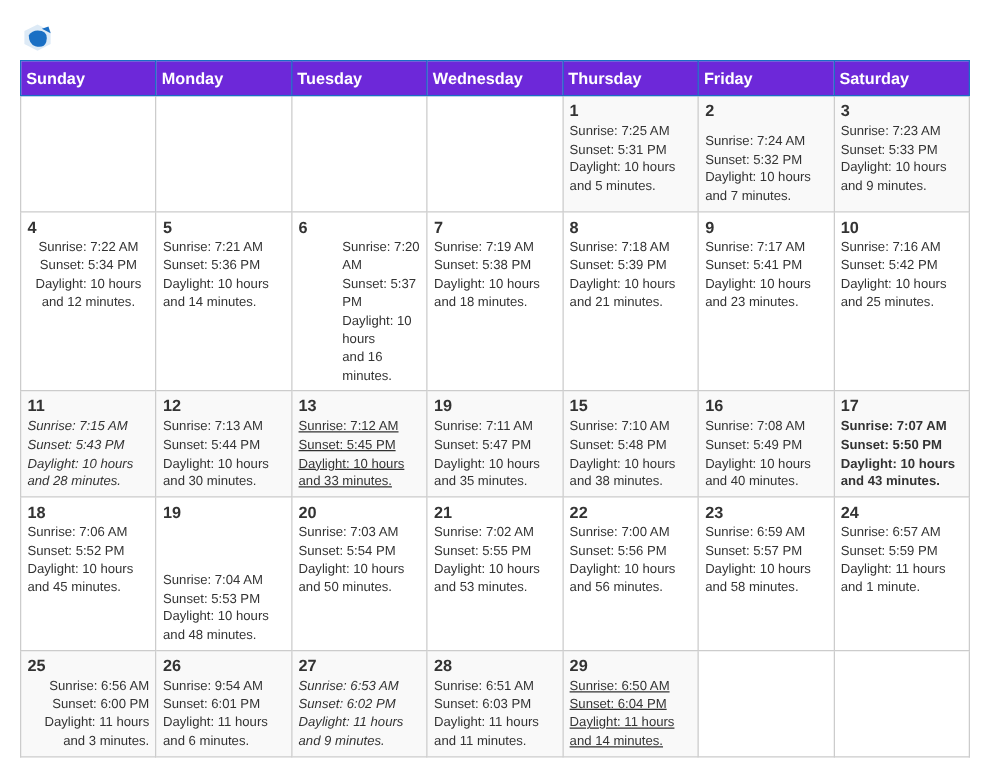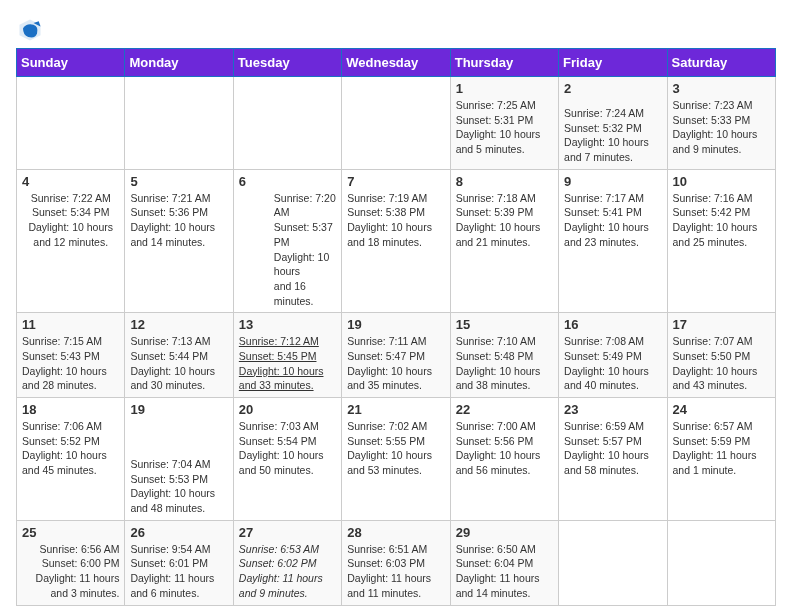--- a/index.html
+++ b/index.html
@@ -196,21 +196,21 @@
           <span class="day-num">10</span>
           <div class="day-info" style="white-space: pre-line;">Sunrise: 7:16 AM
 Sunset: 5:42 PM
 Daylight: 10 hours
 and 25 minutes.</div>
         </td>
       </tr>
       <tr>
         <td>
           <span class="day-num">11</span>
-          <div class="day-info" style="white-space: pre-line;">Sunrise: 7:15 AM
+          <div class="day-info" style="white-space: pre-line; font-style: italic;">Sunrise: 7:15 AM
 Sunset: 5:43 PM
 Daylight: 10 hours
 and 28 minutes.</div>
         </td>
         <td>
           <span class="day-num">12</span>
           <div class="day-info" style="white-space: pre-line;">Sunrise: 7:13 AM
 Sunset: 5:44 PM
 Daylight: 10 hours
 and 30 minutes.</div>
@@ -238,21 +238,21 @@
         </td>
         <td>
           <span class="day-num">16</span>
           <div class="day-info" style="white-space: pre-line;">Sunrise: 7:08 AM
 Sunset: 5:49 PM
 Daylight: 10 hours
 and 40 minutes.</div>
         </td>
         <td>
           <span class="day-num">17</span>
-          <div class="day-info" style="white-space: pre-line;">Sunrise: 7:07 AM
+          <div class="day-info" style="white-space: pre-line; font-weight: bold;">Sunrise: 7:07 AM
 Sunset: 5:50 PM
 Daylight: 10 hours
 and 43 minutes.</div>
         </td>
       </tr>
       <tr>
         <td>
           <span class="day-num">18</span>
           <div class="day-info" style="white-space: pre-line;">Sunrise: 7:06 AM
 Sunset: 5:52 PM
@@ -326,21 +326,21 @@
         </td>
         <td>
           <span class="day-num">28</span>
           <div class="day-info" style="white-space: pre-line;">Sunrise: 6:51 AM
 Sunset: 6:03 PM
 Daylight: 11 hours
 and 11 minutes.</div>
         </td>
         <td>
           <span class="day-num">29</span>
-          <div class="day-info" style="white-space: pre-line;">Sunrise: 6:50 AM
+          <div class="day-info" style="white-space: pre-line; text-decoration: underline;">Sunrise: 6:50 AM
 Sunset: 6:04 PM
 Daylight: 11 hours
 and 14 minutes.</div>
         </td>
         <td class="empty"></td>
         <td class="empty"></td>
       </tr>
     </tbody>
 </table>
 

